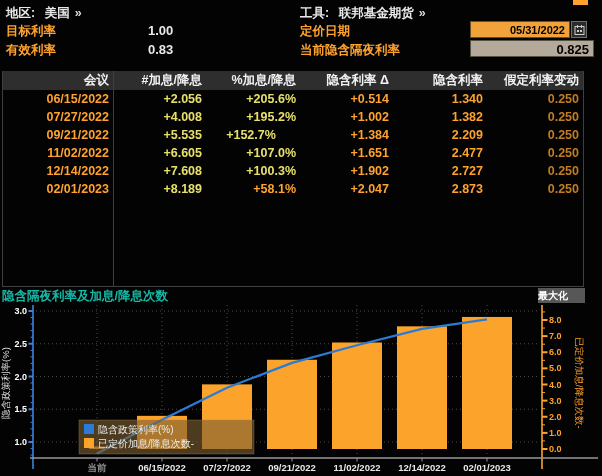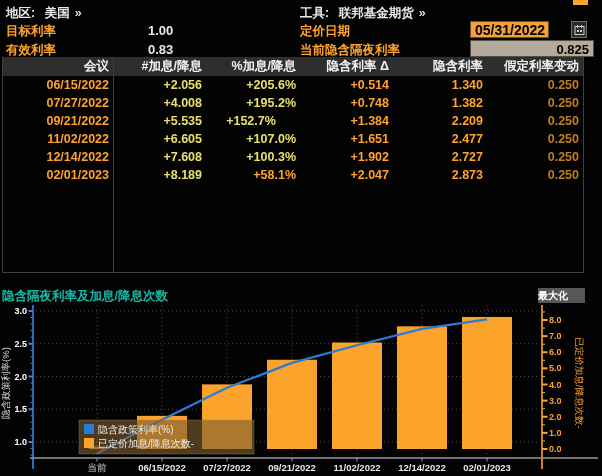--- a/index.html
+++ b/index.html
@@ -5,29 +5,29 @@
   html,body{margin:0;padding:0;background:#000;}
   .screen{position:relative;width:602px;height:476px;background:#030303;overflow:hidden;
           font-family:"Liberation Sans",sans-serif;padding-left:11px;-webkit-font-smoothing:antialiased;}
   .abs{position:absolute;}
   .lbl-amber{color:var(--amber,#ffa22e);font-size:12.5px;font-weight:bold;}
   .lbl-white{color:var(--white,#e8e8e8);font-size:12.5px;font-weight:bold;}
   .val-white{color:var(--white,#e8e8e8);font-size:13px;font-weight:bold;}
   .link{cursor:pointer;}
   .chev{color:#dcdcdc;margin-left:5px;font-weight:bold;}
   #corner-mark{left:573px;top:0;width:15px;height:5px;background:var(--amber,#ffa22e);}
-  #date-field{left:470px;top:21px;width:79px;height:17px;background:var(--date_field_bg,#f2a23b);
-      color:#000;font-size:14px;font-weight:bold;text-align:right;padding:0 4px;line-height:17px;
+  #date-field{left:470px;top:21px;width:100px;height:17px;background:var(--date_field_bg,#f2a23b);
+      color:#000;font-size:11px;font-weight:bold;text-align:right;padding:0 4px;line-height:17px;
       border:1px solid #6b4f1e;box-sizing:border-box;}
   #calendar-btn{left:571px;top:21px;width:16px;height:17px;background:#2b2b2b;border:1px solid #6e6e6e;
       box-sizing:border-box;display:flex;align-items:center;justify-content:center;cursor:pointer;}
   #value-field{left:470px;top:40px;width:124px;height:17px;background:var(--value_field_bg,#b3aa9b);
       color:#000;font-size:13px;font-weight:bold;text-align:right;padding:0 4px;line-height:17px;
       border:1px solid #55503f;box-sizing:border-box;}
-  #table-panel{left:2px;top:57px;width:582px;height:216px;border-left:1px solid var(--panel_border,#3f3f3f);
+  #table-panel{left:2px;top:71px;width:582px;height:216px;border-left:1px solid var(--panel_border,#3f3f3f);
       border-right:1px solid var(--panel_border,#3f3f3f);border-bottom:1px solid var(--panel_border,#3f3f3f);
       box-sizing:border-box;}
   #col-sep{left:110px;top:0;height:100%;width:0;border-left:1px solid var(--panel_border,#3f3f3f);}
   .thead,.trow{display:grid;grid-template-columns:110px 93px 94px 93px 94px 96px;}
   .thead{height:19px;background:var(--header_bg,#2e2e2e);align-items:center;}
   .th{color:#f2f2f2;font-size:12.5px;font-weight:bold;text-align:right;padding-right:4px;white-space:nowrap;}
   .trow{height:18px;align-items:center;cursor:default;}
   .td{font-size:12.5px;font-weight:bold;text-align:right;padding-right:4px;white-space:nowrap;}
   .c0{color:var(--amber,#ffa22e);} .c1{color:var(--yellow,#e8e06a);} .c2{color:var(--yellow,#e8e06a);}
   .c3{color:var(--amber,#ffa22e);} .c4{color:var(--amber,#ffa22e);} .c5{color:var(--amber_dim,#c17d22);}
@@ -87,21 +87,21 @@
           <div class="td c1">+2.056</div>
           <div class="td c2" style="color: rgb(232, 224, 106);">+205.6%</div>
           <div class="td c3">+0.514</div>
           <div class="td c4">1.340</div>
           <div class="td c5">0.250</div>
         </div>
         <div class="trow">
           <div class="td c0">07/27/2022</div>
           <div class="td c1">+4.008</div>
           <div class="td c2" style="color: rgb(232, 224, 106);">+195.2%</div>
-          <div class="td c3">+0.748</div>
+          <div class="td c3">+1.002</div>
           <div class="td c4">1.382</div>
           <div class="td c5">0.250</div>
         </div>
         <div class="trow">
           <div class="td c0">09/21/2022</div>
           <div class="td c1">+5.535</div>
           <div class="td c2" style="color: rgb(232, 224, 106); text-align: center;">+152.7%</div>
           <div class="td c3">+1.384</div>
           <div class="td c4">2.209</div>
           <div class="td c5">0.250</div>

